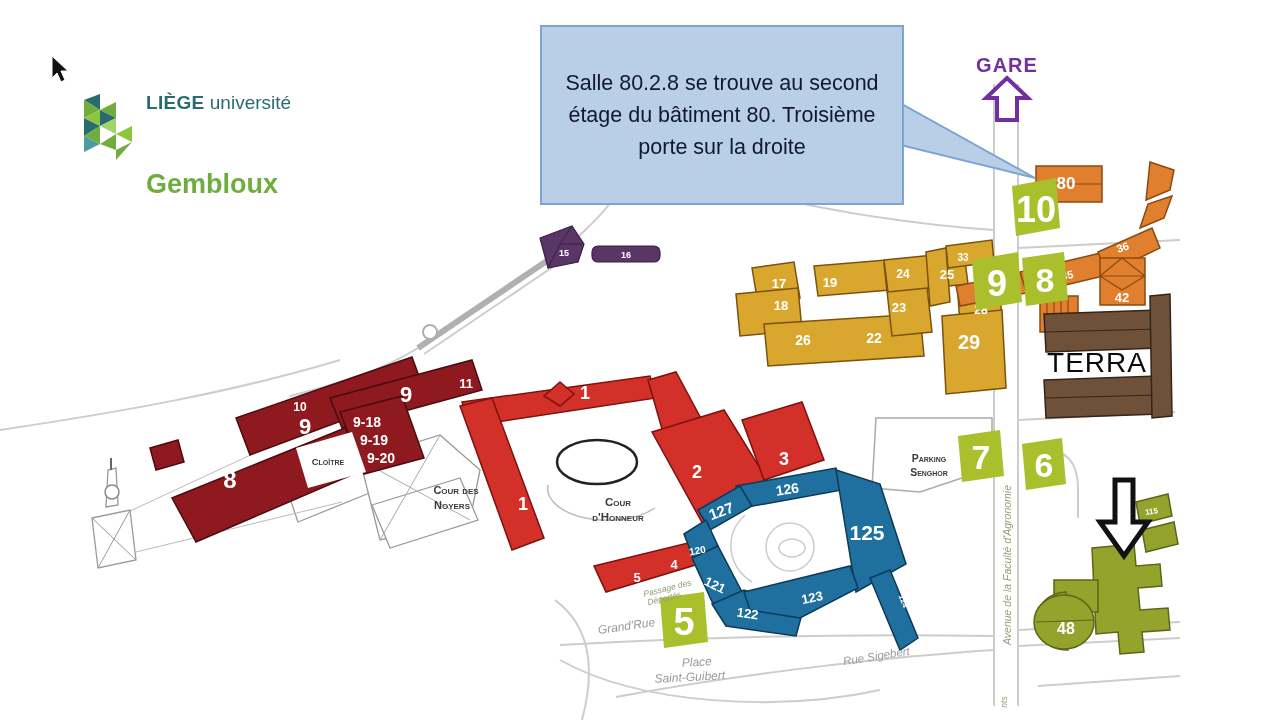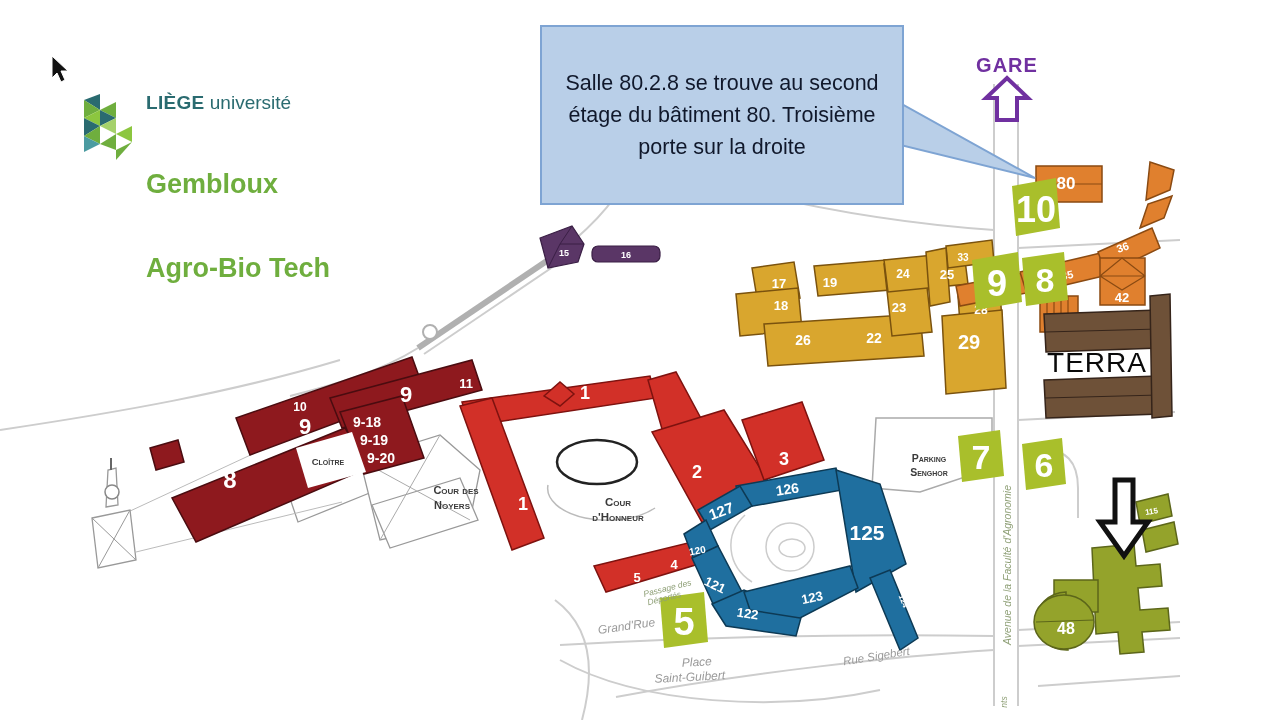--- a/index.html
+++ b/index.html
@@ -290,17 +290,16 @@
     <polygon points="18,18 34,10 34,26" fill="#6fae3e"></polygon>
     <polygon points="18,18 34,26 18,34" fill="#2a6b70"></polygon>
     <polygon points="18,34 34,26 34,42" fill="#a5d16b"></polygon>
     <polygon points="18,52 34,42 34,58" fill="#6fae3e"></polygon>
     <polygon points="34,42 50,34 50,50" fill="#8cc63f"></polygon>
     <polygon points="34,58 50,50 34,68" fill="#6fae3e"></polygon>
   </svg>
   <div class="logo-text">
     <div class="l1"><span class="brand">LIÈGE</span><span> université</span></div>
     <div class="l2">Gembloux</div>
-    <div class="l2">Agro-Bio Tech</div>
   </div>
 </div>
 
 </div>
 
 </body></html>

